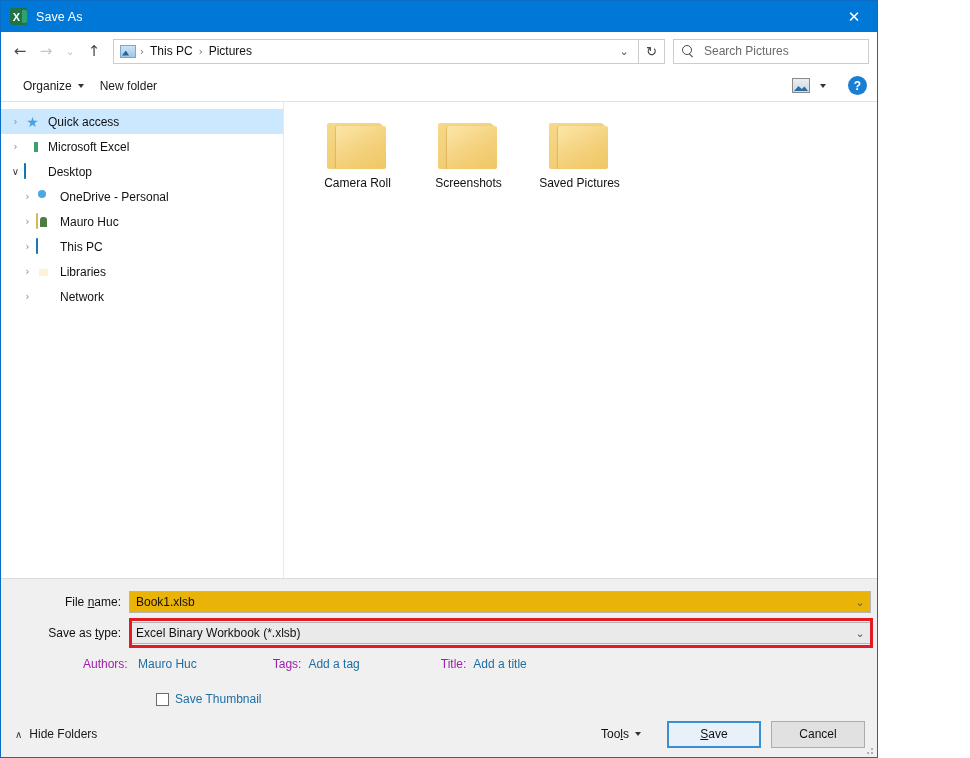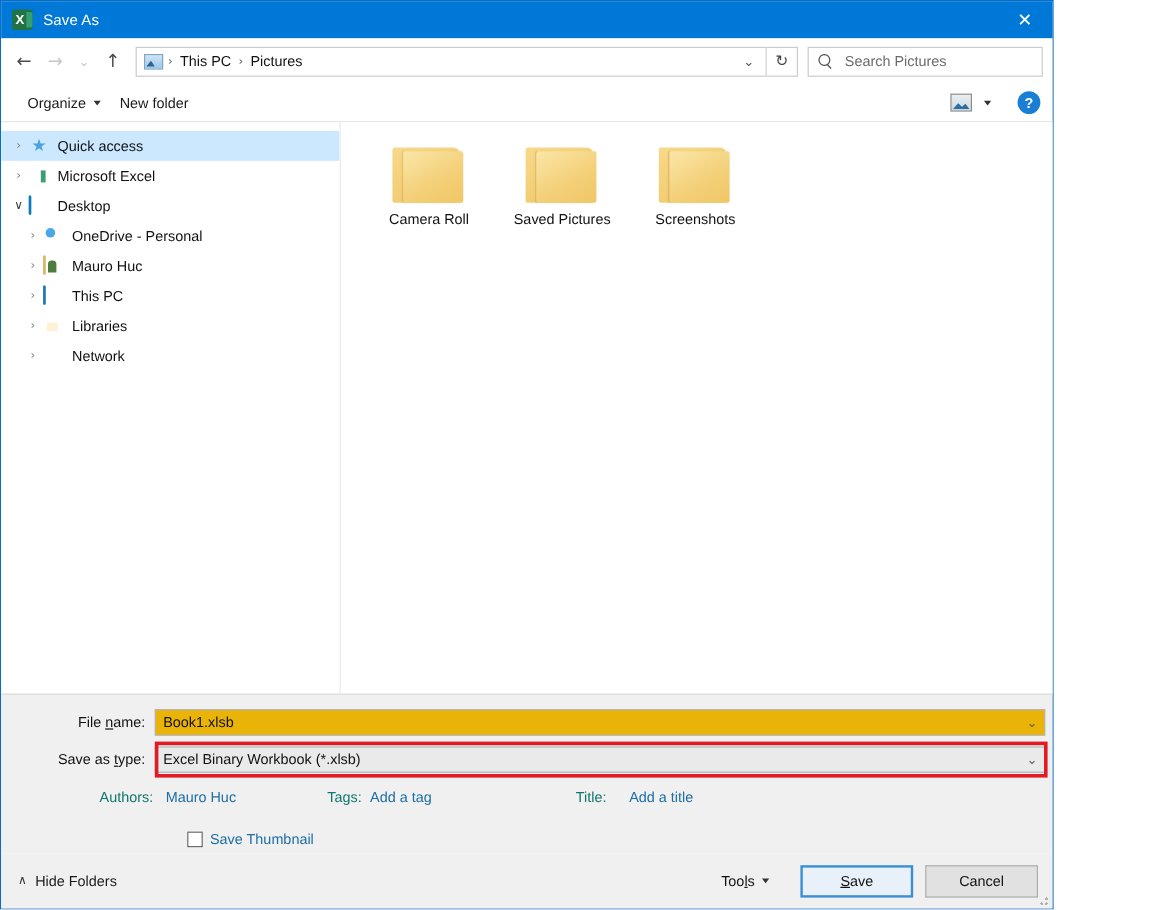--- a/index.html
+++ b/index.html
@@ -463,25 +463,25 @@
     pointer-events: none;
   }
 
   #meta-row {
     display: flex;
     align-items: center;
     height: 22px;
     margin-top: 4px;
     font-size: 12px;
   }
-  .meta-label { color: #0f766e; }
+  .meta-label { color: #a21caf; }
   .meta-value { color: #1c6ea4; margin-left: 7px; }
   #authors-group { margin-left: 82px; }
   #tags-group { margin-left: 76px; display: flex; }
-  #title-group { margin-left: 120px; display: flex; gap: 12px; }
+  #title-group { margin-left: 81px; display: flex; }
 
   #thumb-row {
     display: flex;
     align-items: center;
     height: 24px;
     margin-top: 12px;
     padding-left: 155px;
   }
   .checkbox {
     width: 13px; height: 13px;
@@ -663,28 +663,28 @@
           <span class="folder-back"></span>
             <span class="folder-front"></span>
         </span>
         <span class="file-label">Camera Roll</span>
       </div>
       <div class="file-item">
         <span class="folder-icon">
           <span class="folder-back"></span>
             <span class="folder-front"></span>
         </span>
-        <span class="file-label">Saved Pictures</span>
+        <span class="file-label">Screenshots</span>
       </div>
       <div class="file-item">
         <span class="folder-icon">
           <span class="folder-back"></span>
             <span class="folder-front"></span>
         </span>
-        <span class="file-label">Screenshots</span>
+        <span class="file-label">Saved Pictures</span>
       </div>
     </div>
   </div>
 
   <div id="bottom">
 
     <div class="form-row">
       <span class="form-label">
         <span>File </span><span class="mnemonic">n</span><span>ame:</span>
       </span>

